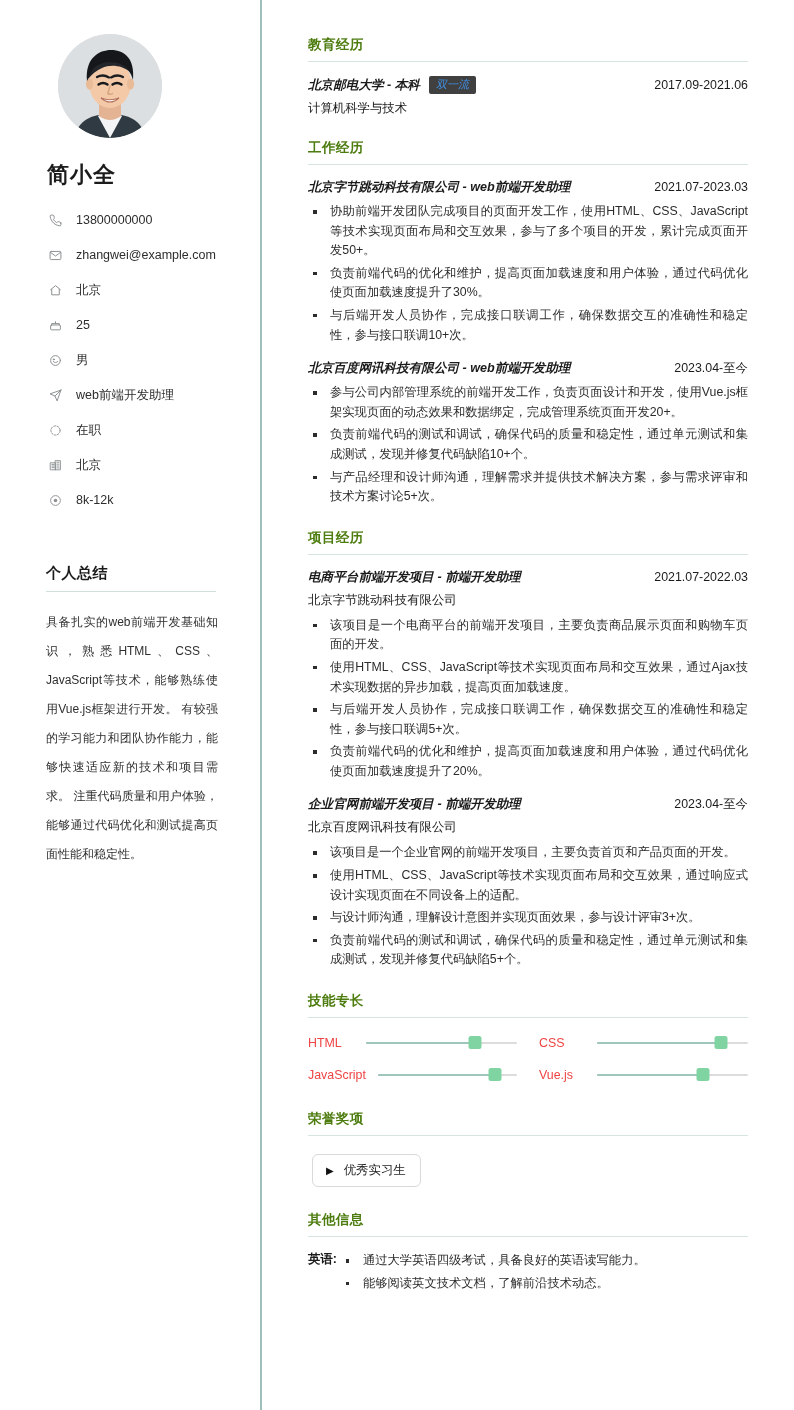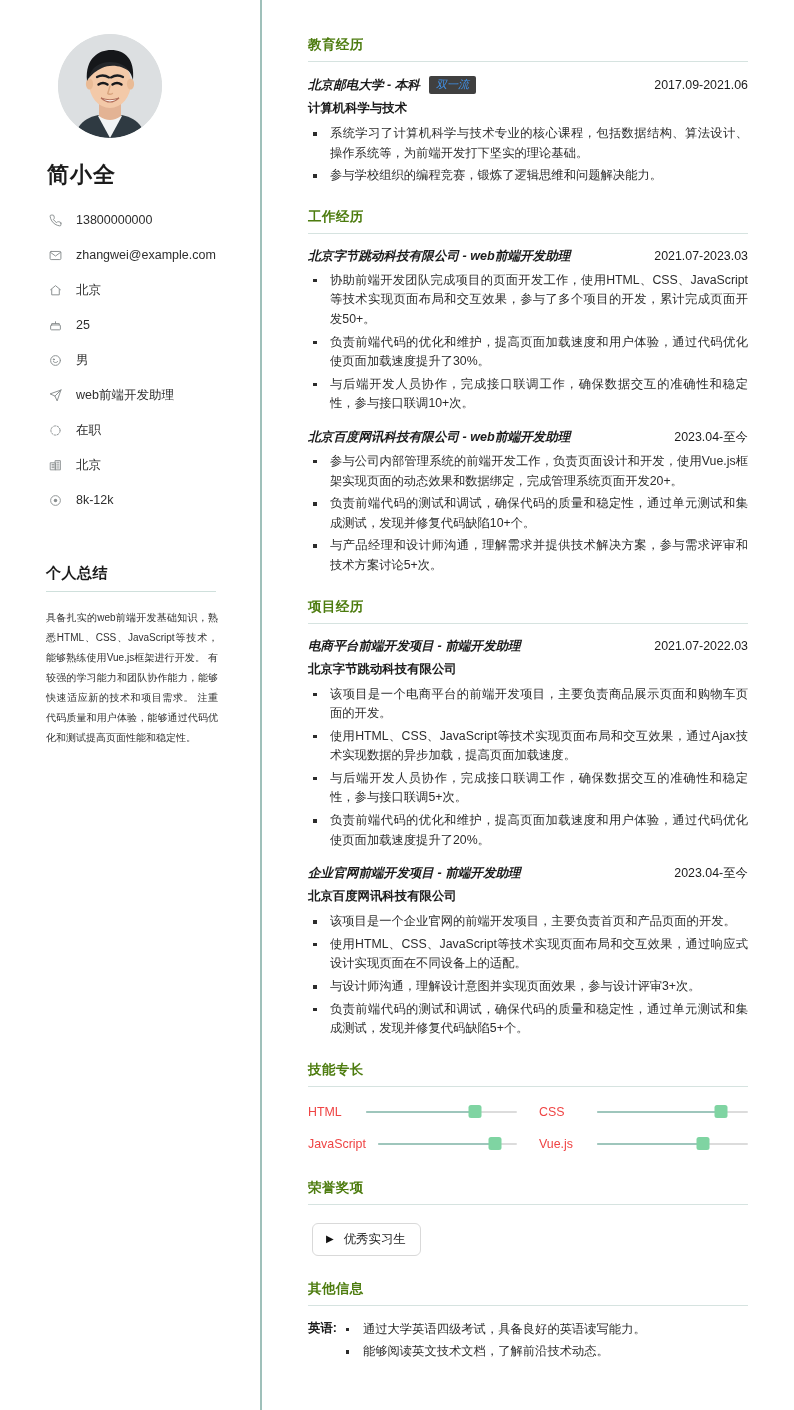--- a/index.html
+++ b/index.html
@@ -58,22 +58,22 @@
 
   .left-section { margin-top: 52px; }
   .left-section-title {
     font-size: 15px; font-weight: 700; color: #1b1b1b;
     padding-bottom: 8px; letter-spacing: .5px;
   }
   .left-rule {
     height: 1px; background: #cfe0dc; width: 170px; margin-bottom: 16px;
   }
   .summary-text {
-    font-size: 10px;
-    line-height: 20px;
+    font-size: 12px;
+    line-height: 29px;
     color: #2f2f2f;
     text-align: justify;
     width: 172px;
   }
 
   
   .right-col {
     flex: 1 1 auto;
     padding: 36px 46px 24px 46px;
   }
@@ -101,21 +101,21 @@
   .badge {
     display: inline-block;
     background: #404040;
     color: #4091e8;
     font-size: 11px; font-weight: 400;
     padding: 2px 7px 3px 7px;
     border-radius: 2px;
     line-height: 13px;
   }
   .entry-sub {
-    font-size: 12.4px; font-weight: 700; color: #1b1b1b;
+    font-size: 12.4px; font-weight: 400; color: #1b1b1b;
     margin: 4px 0 7px 0;
   }
 
   ul.bullets { list-style: none; margin: 0; padding: 0; }
   ul.bullets li {
     position: relative;
     padding-left: 22px;
     font-size: 12.3px;
     line-height: 19.6px;
     color: #2c2c2c;
@@ -340,24 +340,20 @@
 
       <div class="entry">
         <div class="entry-top">
           <div class="entry-title">
             <span>北京邮电大学 - 本科</span>
             <span class="badge">双一流</span>
           </div>
           <div class="entry-date">2017.09-2021.06</div>
         </div>
         <div class="entry-sub">计算机科学与技术</div>
-        <ul class="bullets">
-          <li>系统学习了计算机科学与技术专业的核心课程，包括数据结构、算法设计、操作系统等，为前端开发打下坚实的理论基础。</li>
-          <li>参与学校组织的编程竞赛，锻炼了逻辑思维和问题解决能力。</li>
-        </ul>
       </div>
     </section>
 
     <section class="sec">
       <div class="sec-head">工作经历</div>
       <div class="sec-rule"></div>
 
       <div class="entry">
         <div class="entry-top">
           <div class="entry-title">

